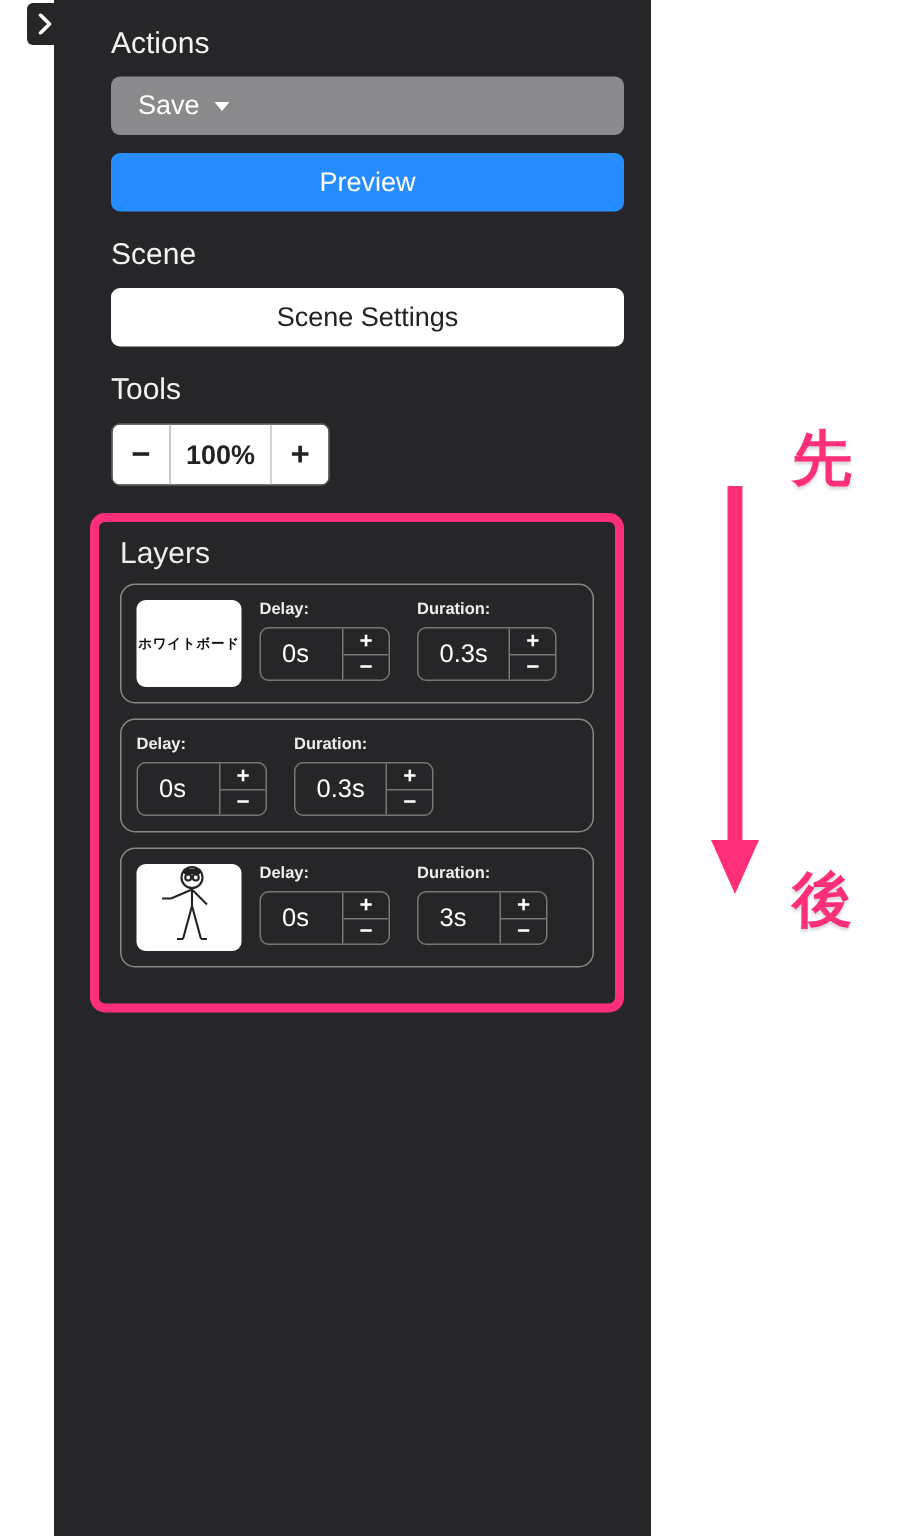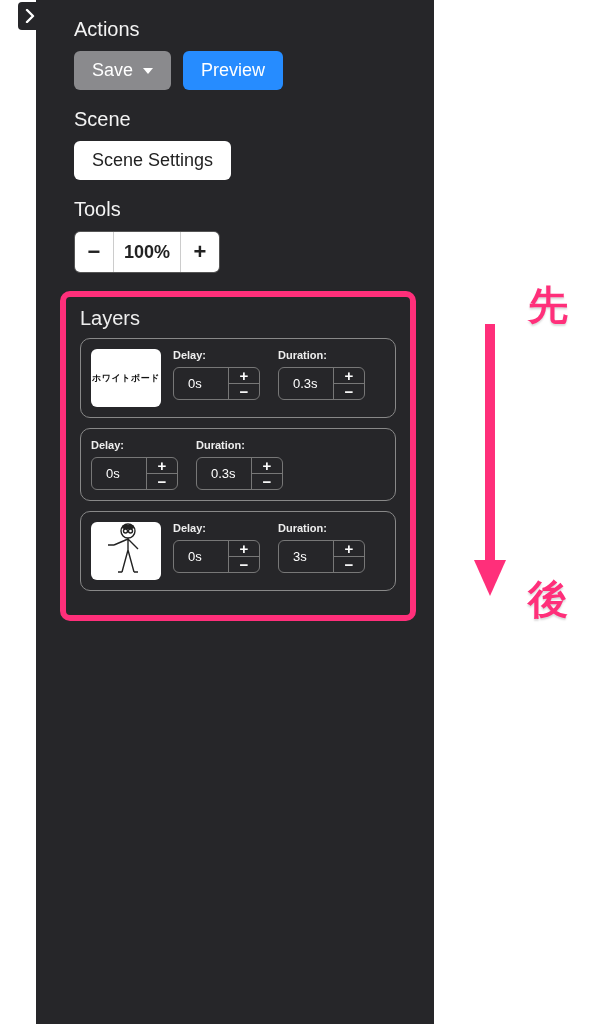--- a/index.html
+++ b/index.html
@@ -41,21 +41,21 @@
     color: #fff;
     padding: 12px 18px 18px 38px;
     position: relative;
   }
   .section-title {
     font-size: 20px;
     font-weight: 500;
     margin: 6px 0 10px 0;
     color: #f3f3f3;
   }
-  .btn-row { display: flex; gap: 12px; margin-bottom: 18px; }
+  .btn-row { display: flex; gap: 12px; margin-bottom: 18px; flex-direction: column; }
   .btn {
     border: none;
     border-radius: 6px;
     font-size: 18px;
     padding: 9px 18px;
     cursor: pointer;
     font-weight: 500;
   }
   .btn-grey   { background: #8a8a8d; color: #fff; display:flex; align-items:center; gap:6px;}
   .btn-blue   { background: #268cff; color: #fff; }
@@ -106,21 +106,21 @@
   .thumb-jp { font-size: 9px; letter-spacing: 0.5px; font-weight:600;}
   .thumb svg { width: 60px; height: 64px; }
   .fields { display:flex; gap:18px; flex:1; }
   .field { display:flex; flex-direction:column; gap:6px; }
   .field-label { font-size:11px; font-weight:600; color:#eee; }
   .num-group {
     display:flex; align-items:stretch; border:1px solid #777; border-radius:6px;
     overflow:hidden; background:#262629;
   }
   .num-val {
-    padding: 7px 14px; font-size:13px; min-width:54px; text-align:left;
+    padding: 7px 14px; font-size:17px; min-width:54px; text-align:left;
     display:flex; align-items:center;
   }
   .num-steppers {
     display:flex; flex-direction:column; border-left:1px solid #777;
   }
   .step { width:30px; flex:1; background:transparent; border:none; color:#fff; font-size:15px; font-weight:900; cursor:pointer; line-height:1; }
   .step + .step { border-top:1px solid #777; }
 
   
   .annot {

